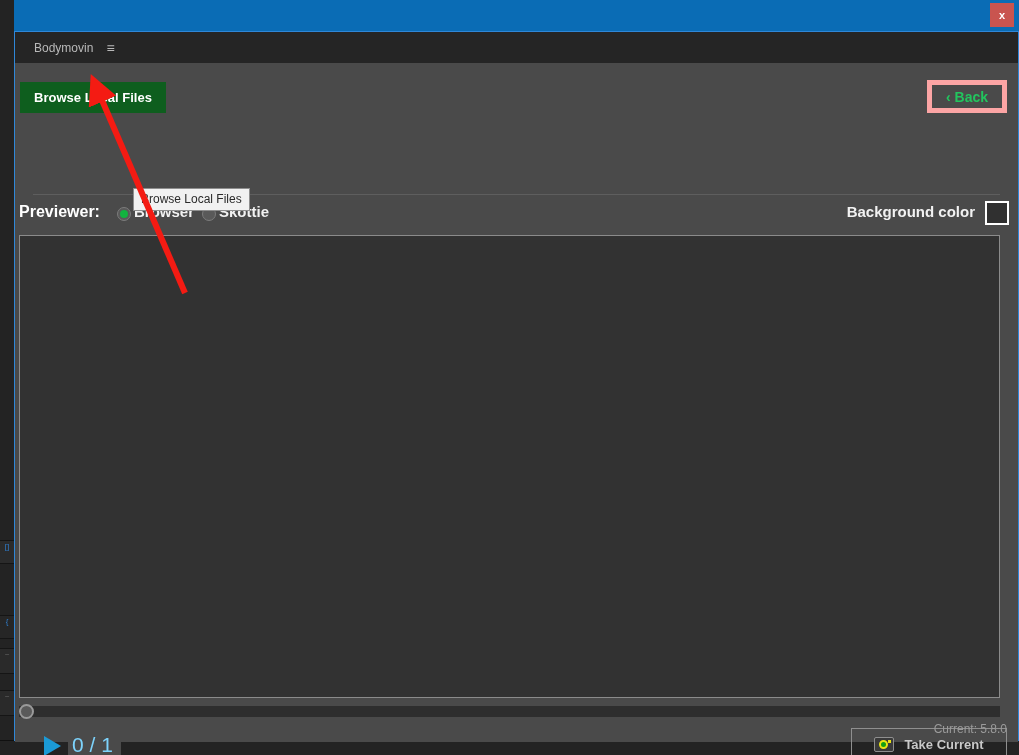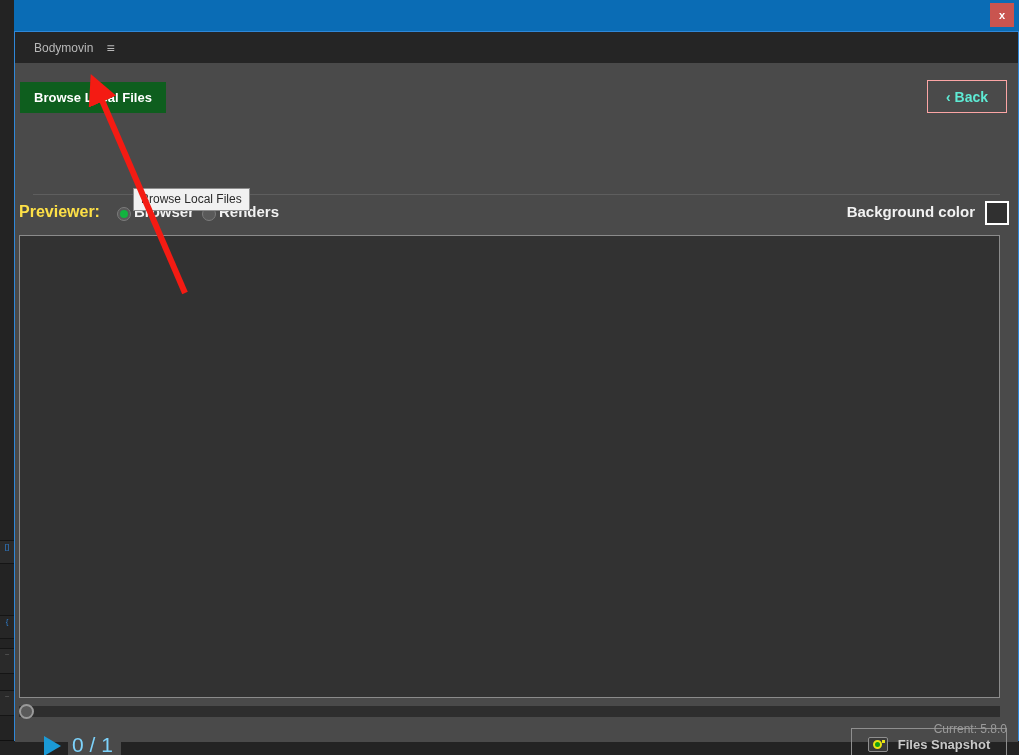--- a/index.html
+++ b/index.html
@@ -164,22 +164,22 @@
     font-family: "Liberation Sans", sans-serif;
     font-size: 13px;
     font-weight: bold;
     cursor: pointer;
   }
   .btn-back {
     position: absolute;
     right: 11px; top: 17px;
     width: 80px; height: 33px;
     background: transparent;
-    border: 1px solid #fca5a5;
-    color: #5eead4;
+    border: 5px solid #fca5a5;
+    color: #22c55e;
     font-family: "Liberation Sans", sans-serif;
     font-size: 14px;
     font-weight: bold;
     cursor: pointer;
   }
 
   
   .tooltip {
     position: absolute;
     left: 118px;
@@ -205,21 +205,21 @@
   .previewer-row {
     position: absolute;
     left: 0;
     top: 140px;
     width: 100%;
     height: 24px;
   }
   .previewer-label {
     position: absolute;
     left: 4px; top: 0;
-    color: #fde047;
+    color: #ffffff;
     font-size: 16px;
     font-weight: bold;
   }
   .radio {
     display: inline-block;
     width: 14px; height: 14px;
     border-radius: 50%;
     background: #595959;
     border: 1px solid #7c7c7c;
     box-sizing: border-box;
@@ -438,41 +438,41 @@
 
       <div class="divider"></div>
 
       <div class="previewer-row">
         <span class="previewer-label">Previewer:</span>
 
         <span class="radio on opt-browser"></span>
         <span class="opt-browser-label">Browser</span>
 
         <span class="radio opt-skottie"></span>
-        <span class="opt-skottie-label">Renders</span>
+        <span class="opt-skottie-label">Skottie</span>
 
         <span class="bgcolor-label">Background color</span>
         <span class="bgcolor-swatch"></span>
       </div>
 
       <div class="tooltip">Browse Local Files</div>
 
       <div class="preview-canvas"></div>
 
       <div class="scrub-wrap">
         <div class="scrub-track"></div>
         <div class="scrub-handle"></div>
       </div>
 
       <div class="play-btn"></div>
       <div class="frame-counter">0 / 1</div>
 
       <button class="btn-snapshot">
         <span class="cam-icon"></span>
-        <span>Files Snapshot</span>
+        <span>Take Current</span>
       </button>
 
       <div class="version-label">Current: 5.8.0</div>
 
     </div>
   </div>
 </div>
 
 <svg class="annot-arrow" viewBox="0 0 1019 755">
   <defs>

